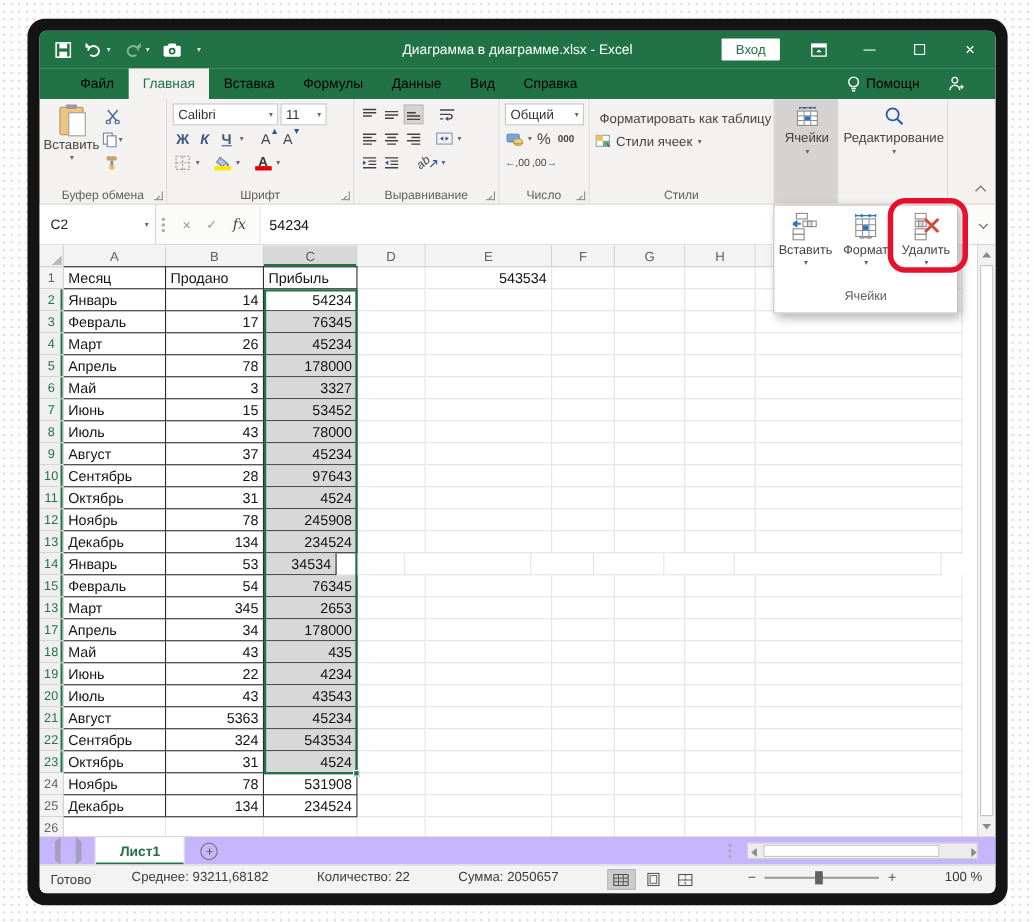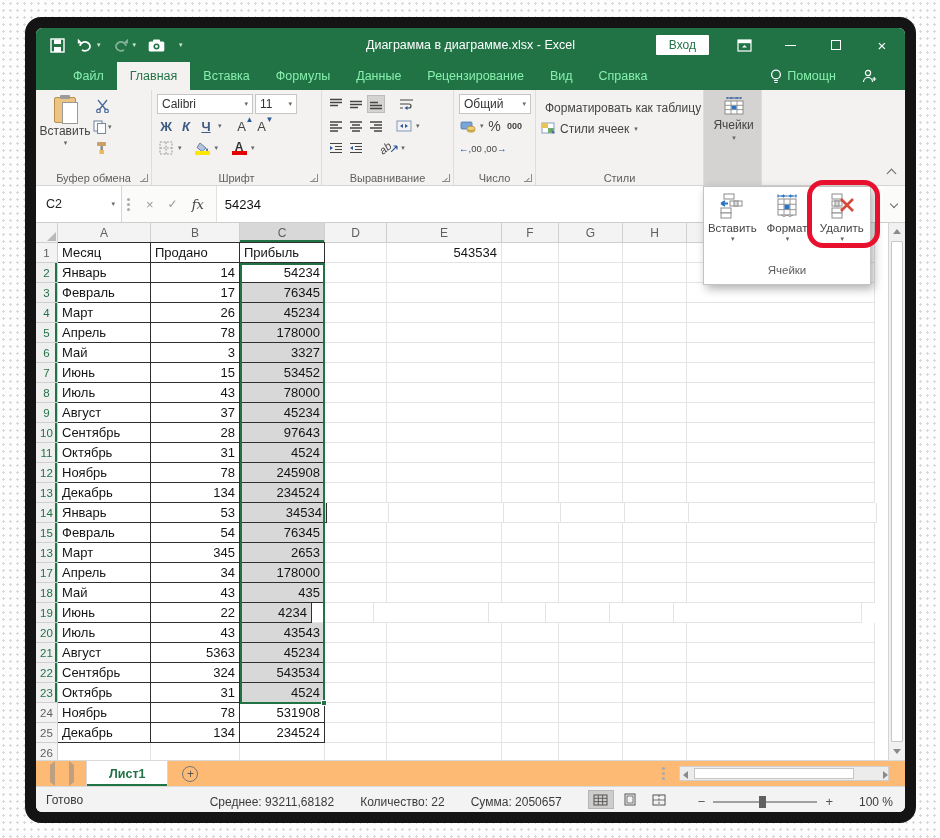--- a/index.html
+++ b/index.html
@@ -30,21 +30,21 @@
   .signin { background:#fff; color:#217346; font-size:12px; padding:3px 13px;
     border-radius:1px; margin-right:12px; }
   .wc { width:46px; height:34px; display:flex; align-items:center; justify-content:center; }
   .wc-min-bar { width:11px; border-top:1.5px solid #fff; display:inline-block; }
   .wc-max-box { width:10px; height:10px; border:1.2px solid #fff; display:inline-block; }
   .wc-close-x { font-size:15px; line-height:1; }
 
   
   .tabbar { flex:0 0 28px; background:#217346; display:flex; align-items:stretch;
     padding-left:24px; }
-  .tab { padding:0 13px; color:#86efac; font-size:12.5px; display:flex;
+  .tab { padding:0 13px; color:#000000; font-size:12.5px; display:flex;
     align-items:center; white-space:nowrap; }
   .tab.active { background:#f3f2f1; color:#217346; }
   .tab-icon-group { margin-left:auto; display:flex; padding-right:10px; }
   .tab .ticon { margin-right:5px; display:flex; align-items:center; }
 
   
   .ribbon { flex:0 0 96px; background:#f3f2f1; border-bottom:1px solid #d8d6d4;
     display:flex; position:relative; }
   .rgroup { position:relative; border-right:1px solid #ddd; padding:3px 3px 16px 5px; }
   .rlabel { position:absolute; bottom:1px; left:0; right:0; text-align:center;
@@ -81,21 +81,21 @@
   .colorbar { width:15px; height:4px; margin-top:-1px; }
   .icon-stack { display:flex; flex-direction:column; align-items:center; justify-content:center; }
   .styles-row { display:flex; align-items:center; height:21px; font-size:12px;
     color:#444; gap:4px; white-space:nowrap; }
   .chev-up { width:7px; height:7px; border-left:1.6px solid #666; border-top:1.6px solid #666;
     transform:rotate(45deg); position:absolute; right:10px; bottom:8px; }
 
   
   .formula-row { flex:0 0 37px; background:#fbfbfa; border-bottom:1px solid #d0cecc;
     display:flex; align-items:stretch; }
-  .namebox { width:86px; background:#fff; border-right:1px solid #d8d6d4;
+  .namebox { width:106px; background:#fff; border-right:1px solid #d8d6d4;
     display:flex; align-items:center; justify-content:space-between;
     font-size:12.5px; color:#222; padding:0 6px 0 10px; }
   .splitter { width:12px; display:flex; align-items:center; justify-content:center; }
   .dots3 { width:3px; height:3px; border-radius:50%; background:#aaa;
     box-shadow:0 5px 0 #aaa, 0 -5px 0 #aaa; }
   .fx-btns { display:flex; align-items:center; gap:14px; padding:0 12px;
     border-right:1px solid #e3e1df; color:#9a9a9a; }
   .fxi { font-family:"DejaVu Serif", serif; font-style:italic; font-size:13px; color:#444; }
   .formula-value { flex:1; background:#fff; display:flex; align-items:center;
     font-size:13px; color:#111; padding:0 8px; }
@@ -145,40 +145,40 @@
     background:#fff; border:1px solid #c5c3c1; box-shadow:3px 4px 9px rgba(0,0,0,.3);
     z-index:40; display:flex; flex-direction:column; }
   .panelbtns { flex:1; display:flex; justify-content:space-evenly; padding-top:6px; }
   .pbtn { width:53px; display:flex; flex-direction:column; align-items:center;
     font-size:11.5px; color:#444; gap:1px; }
   .plabel { height:20px; text-align:center; font-size:11.5px; color:#605e5c; }
   .ring { position:absolute; left:771px; top:152px; width:73px; height:68px;
     border:5px solid #e8112d; border-radius:16px; z-index:50; pointer-events:none; }
 
   
-  .sheettabs { flex:0 0 26px; background:#fdba74; border-top:1px solid #d9d9d9;
+  .sheettabs { flex:0 0 26px; background:#c4b5fd; border-top:1px solid #d9d9d9;
     display:flex; align-items:stretch; }
   .navarrows { display:flex; align-items:center; gap:14px; padding:0 12px 0 14px; }
   .stab { background:#fff; border-left:1px solid #d6d6d6; border-right:1px solid #d6d6d6;
     box-shadow:inset 0 -2px 0 #217346; color:#217346; font-weight:bold; font-size:12.5px;
     display:flex; align-items:center; padding:0 22px; }
   .addsheet { display:flex; align-items:center; padding:0 14px; }
   .circle-plus { width:16px; height:16px; border:1px solid #767676; border-radius:50%;
     color:#555; font-size:12px; line-height:14px; text-align:center; }
   .hscroll { margin-left:auto; display:flex; align-items:center; padding-right:16px; gap:2px; }
   .htrack { width:210px; height:15px; background:#ececec; border:1px solid #d0d0d0;
     position:relative; }
   .hthumb { position:absolute; left:1px; top:1px; bottom:1px; width:160px; background:#fff;
     border:1px solid #c6c6c6; }
 
   
   .statusbar { flex:0 0 26px; background:#f3f3f3; border-top:1px solid #d9d9d9;
     display:flex; align-items:center; font-size:12px; color:#3b3b3b;
     padding:0 12px 0 10px; }
-  .stat-right { margin-left:auto; display:flex; align-items:flex-end; gap:26px; }
+  .stat-right { margin-left:auto; display:flex; align-items:flex-start; gap:44px; }
   .viewicons { display:flex; gap:3px; }
   .vicon { width:26px; height:19px; display:flex; align-items:center; justify-content:center; }
   .vicon.pressed { background:#cfcdcb; border:1px solid #b8b6b4; }
   .zoomctl { display:flex; align-items:center; gap:8px; }
   .ztrack { width:104px; height:2px; background:#a0a0a0; position:relative; }
   .zthumb { position:absolute; left:46px; top:-5px; width:7px; height:12px; background:#606060; }
   .zsign { font-size:13px; color:#555; }
 </style>
 </head>
 <body>
@@ -239,21 +239,20 @@
     </div>
   </div>
 
   <div class="tabbar">
     <div style="display:flex">
         <div class="tab">Файл</div>
         <div class="tab active">Главная</div>
         <div class="tab">Вставка</div>
         <div class="tab">Формулы</div>
         <div class="tab">Данные</div>
-        <div class="tab">Рецензирование</div>
         <div class="tab">Вид</div>
         <div class="tab">Справка</div>
       </div>
     <div class="tab-icon-group">
       <div class="tab">
         <span class="ticon">
           <svg width="12" height="15" viewBox="0 0 12 15">
               <circle cx="6" cy="5.5" r="4.4" fill="none" stroke="#fff" stroke-width="1.3"></circle>
               <path d="M4 11.5 h4 M4.5 13.5 h3" stroke="#fff" stroke-width="1.2"></path>
             </svg>
@@ -505,20 +504,28 @@
           <path d="M4 2 H18 M4 1 V3 M18 1 V3" stroke="#2b579a" stroke-width="1"></path>
           <path d="M7 2 L9.5 2 M15 2 L12.5 2" stroke="#2b579a" stroke-width="1.2"></path>
           <rect x="2" y="5" width="18" height="13" fill="#fff" stroke="#8c8c8c"></rect>
           <path d="M8 5 V18 M14 5 V18 M2 9.3 H20 M2 13.6 H20" stroke="#8c8c8c" stroke-width=".9"></path>
           <rect x="8.5" y="9.7" width="5" height="3.6" fill="#2b74c4"></rect>
         </svg>
       <span>Ячейки</span>
       <span class="dd">▾</span>
     </div>
 
+    <div class="rgroup bigbtn" style="width:100px;padding-bottom:0">
+      <svg width="20" height="20" viewBox="0 0 20 20">
+          <circle cx="8.5" cy="8" r="5.5" fill="none" stroke="#2b579a" stroke-width="1.6"></circle>
+          <path d="M12.6 12.2 L17.5 17" stroke="#2b579a" stroke-width="1.8"></path>
+        </svg>
+      <span>Редактирование</span>
+      <span class="dd">▾</span>
+    </div>
 
     <span class="chev-up"></span>
   </div>
 
   <div class="formula-row">
     <div class="namebox">
       <span>C2</span>
         <span class="dd">▾</span>
     </div>
     <div class="splitter">
@@ -703,21 +710,21 @@
             <div class="cell" style="width:115px"></div>
             <div class="cell" style="width:57px"></div>
             <div class="cell" style="width:64px"></div>
             <div class="cell" style="width:64px"></div>
             <div class="cell" style="width:188px"></div>
           </div>
           <div class="grow-r">
             <div class="rowhdr selhdr">14</div>
             <div class="cell tb tbl-left" style="width:93px">Январь</div>
             <div class="cell tb num" style="width:89px">53</div>
-            <div class="cell tb num selcell" style="width:87px">34534</div>
+            <div class="cell tb num selcell" style="width:66px">34534</div>
             <div class="cell" style="width:62px"></div>
             <div class="cell" style="width:115px"></div>
             <div class="cell" style="width:57px"></div>
             <div class="cell" style="width:64px"></div>
             <div class="cell" style="width:64px"></div>
             <div class="cell" style="width:188px"></div>
           </div>
           <div class="grow-r">
             <div class="rowhdr selhdr">15</div>
             <div class="cell tb tbl-left" style="width:93px">Февраль</div>
@@ -763,21 +770,21 @@
             <div class="cell" style="width:115px"></div>
             <div class="cell" style="width:57px"></div>
             <div class="cell" style="width:64px"></div>
             <div class="cell" style="width:64px"></div>
             <div class="cell" style="width:188px"></div>
           </div>
           <div class="grow-r">
             <div class="rowhdr selhdr">19</div>
             <div class="cell tb tbl-left" style="width:93px">Июнь</div>
             <div class="cell tb num" style="width:89px">22</div>
-            <div class="cell tb num selcell" style="width:72px">4234</div>
+            <div class="cell tb num selcell" style="width:85px">4234</div>
             <div class="cell" style="width:62px"></div>
             <div class="cell" style="width:115px"></div>
             <div class="cell" style="width:57px"></div>
             <div class="cell" style="width:64px"></div>
             <div class="cell" style="width:64px"></div>
             <div class="cell" style="width:188px"></div>
           </div>
           <div class="grow-r">
             <div class="rowhdr selhdr">20</div>
             <div class="cell tb tbl-left" style="width:93px">Июль</div>

